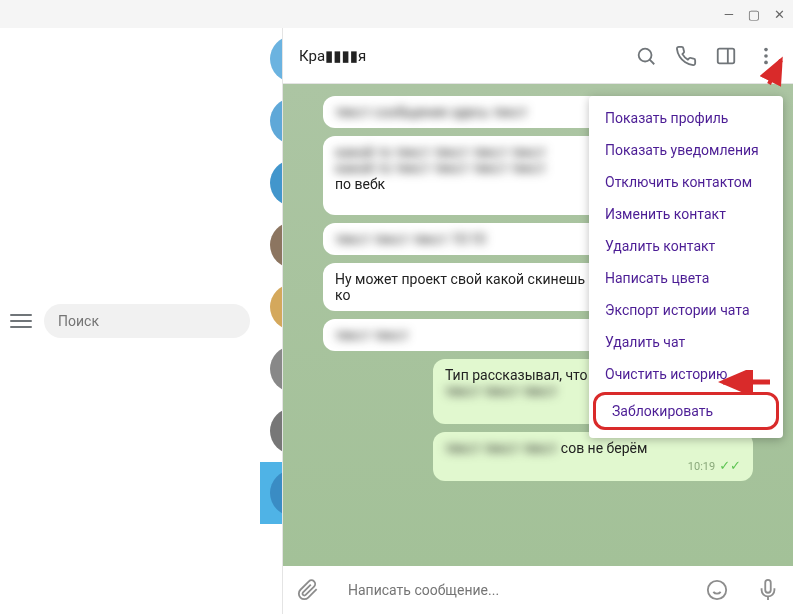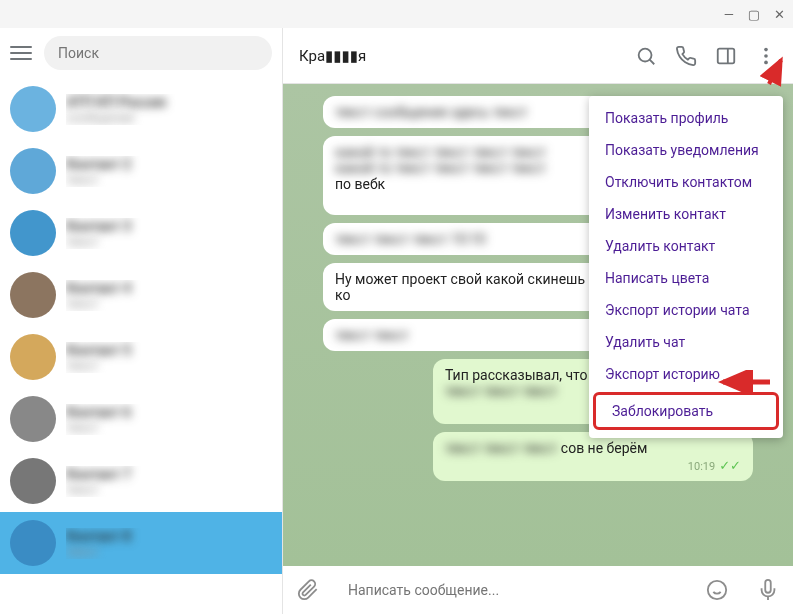--- a/index.html
+++ b/index.html
@@ -1,20 +1,20 @@
 <!DOCTYPE html>
 <html><head>
 <meta charset="utf-8">
 <style>
 *{margin:0;padding:0;box-sizing:border-box;font-family:-apple-system,"Segoe UI",Roboto,sans-serif}
 body{width:793px;height:614px;background:#fff;overflow:hidden;position:relative}
 .titlebar{height:28px;background:#f5f5f5;display:flex;justify-content:flex-end;align-items:center;padding-right:8px;gap:14px}
 .titlebar span{color:#666;font-size:13px}
 .app{display:flex;height:calc(100% - 28px)}
-.sidebar{width:283px;border-right:1px solid #e4e4e4;display:flex;flex-direction:column}
+.sidebar{width:283px;border-right:1px solid #e4e4e4;display:flex;flex-direction:row}
 .sb-head{display:flex;align-items:center;padding:8px 10px;gap:12px}
 .menu-icon{width:22px;height:22px;display:flex;flex-direction:column;justify-content:center;gap:4px;cursor:pointer}
 .menu-icon div{height:2px;background:#707579;border-radius:1px}
 .search{flex:1;height:34px;background:#f1f1f1;border-radius:17px;border:none;padding:0 14px;font-size:14px;color:#888}
 .chatlist{flex:1;overflow:hidden}
 .chat-item{display:flex;align-items:center;padding:8px 10px;gap:10px;height:62px}
 .chat-item.selected{background:#4fb3e6}
 .avatar{width:46px;height:46px;border-radius:50%;flex-shrink:0}
 .chat-info{flex:1;overflow:hidden}
 .chat-name{font-size:14px;font-weight:500;filter:blur(5px);color:#222}
@@ -31,21 +31,21 @@
 .bubble.out{background:#e1f8cf;margin-left:auto}
 .bubble .blur{filter:blur(5px)}
 .bubble .time{font-size:11px;color:#8aa97b;text-align:right;margin-top:2px}
 .bubble.out .time{display:flex;justify-content:flex-end;align-items:flex-end;gap:4px}
 .checks{color:#5dc452;font-size:13px}
 .composer{height:48px;background:#fff;display:flex;align-items:center;padding:0 14px;gap:29px}
 .composer input{flex:1;border:none;font-size:14px;color:#888;outline:none}
 .composer svg{width:22px;height:22px;cursor:pointer}
 .dropdown{position:absolute;top:68px;right:10px;width:194px;background:#fff;box-shadow:0 2px 10px rgba(0,0,0,.25);border-radius:4px;padding:6px 0;z-index:10}
 .dd-item{padding:8px 16px;font-size:14px;color:#4c1d95;cursor:pointer}
-.dd-highlight{border:3px solid #d92a2a;border-radius:6px;margin:2px 4px}
+.dd-highlight{border:3px solid #d92a2a;border-radius:12px;margin:2px 4px}
 .arrow{position:absolute;z-index:20;pointer-events:none}
 .arrow svg{display:block}
 </style>
 </head>
 <body>
 
 <div class="titlebar">
   <span>—</span>
   <span>▢</span>
   <span>✕</span>
@@ -188,21 +188,21 @@
 
     <div class="dropdown">
       <div class="dd-item">Показать профиль</div>
       <div class="dd-item">Показать уведомления</div>
       <div class="dd-item">Отключить контактом</div>
       <div class="dd-item">Изменить контакт</div>
       <div class="dd-item">Удалить контакт</div>
       <div class="dd-item">Написать цвета</div>
       <div class="dd-item">Экспорт истории чата</div>
       <div class="dd-item">Удалить чат</div>
-      <div class="dd-item">Экспорт историю</div>
+      <div class="dd-item">Очистить историю</div>
       <div class="dd-highlight">
           <div class="dd-item">Заблокировать</div>
         </div>
     </div>
   </div>
 </div>
 
 <div class="arrow" style="top:54px;right:4px">
   <svg width="30" height="36">
       <defs>

